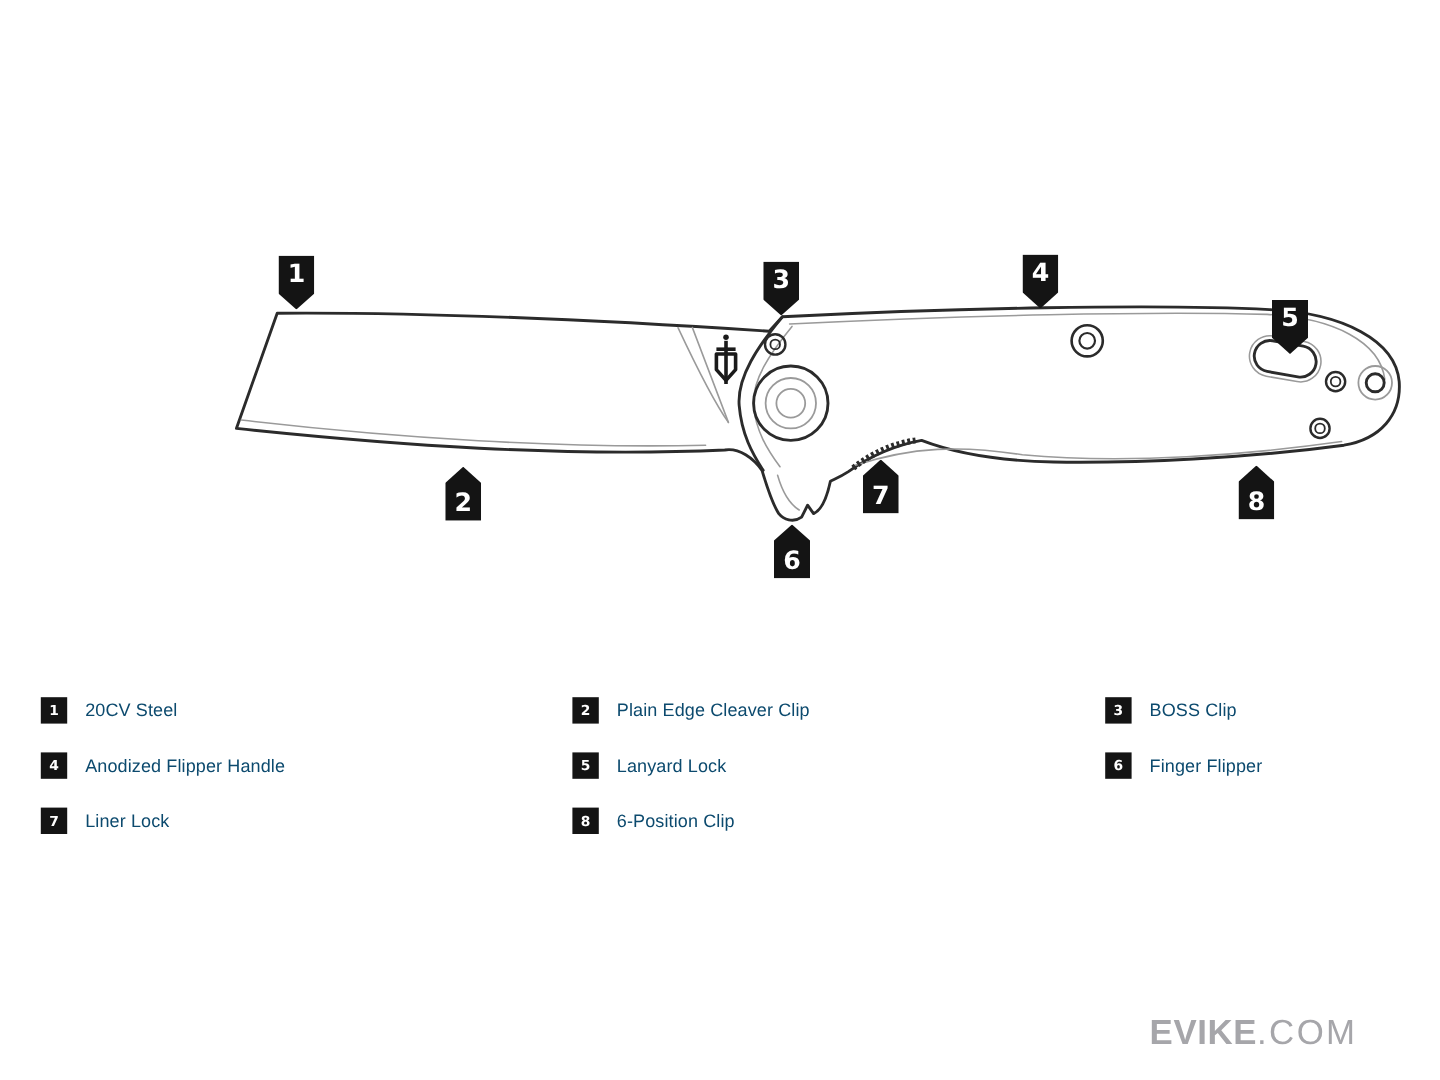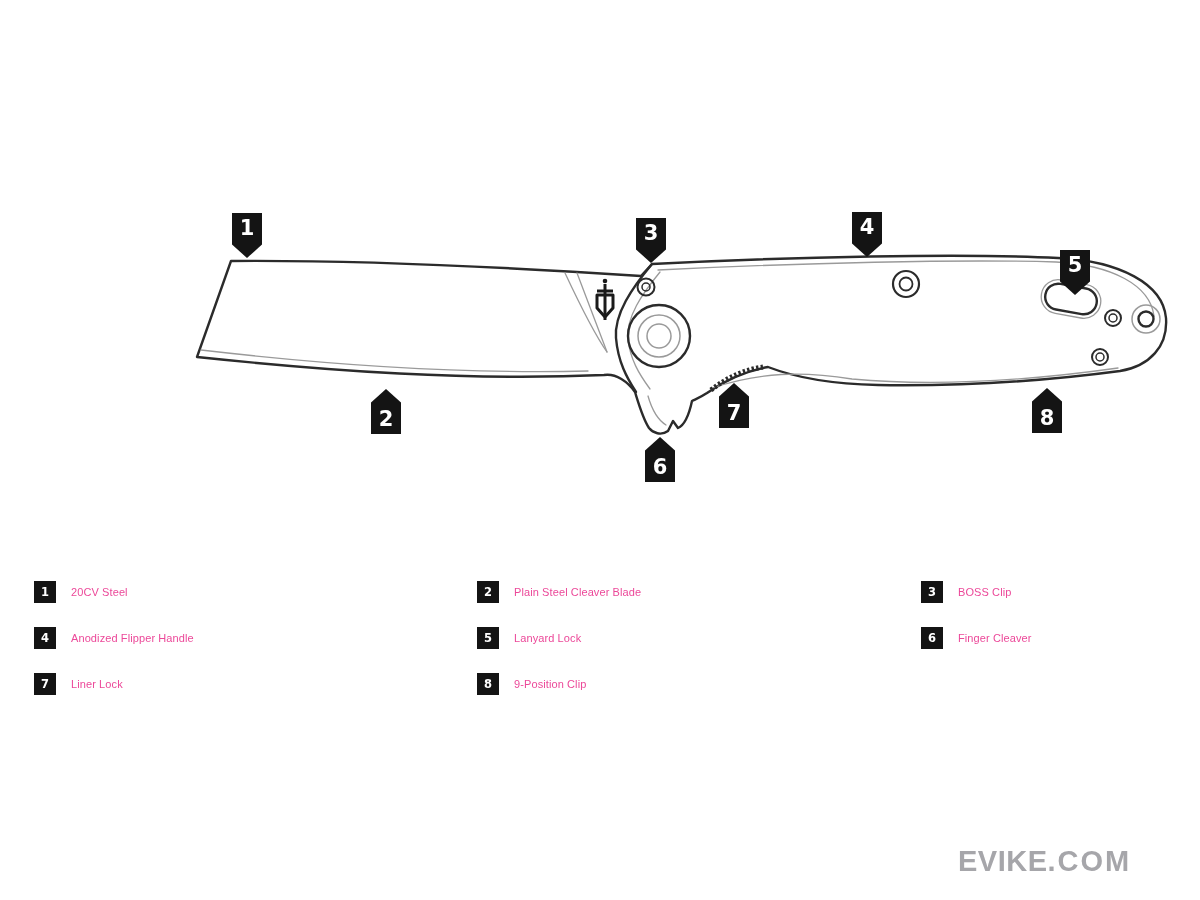--- a/index.html
+++ b/index.html
@@ -19,27 +19,27 @@
   .pin.up   { clip-path:polygon(50% 0,100% 30%,100% 100%,0 100%,0 30%);
               align-items:flex-end; padding-bottom:3px; }
 
   
   .legend { position:absolute; left:34px; top:581px; width:1150px;
             display:grid; grid-template-columns:443px 444px 1fr; row-gap:24px; }
   .legend-item { display:flex; align-items:center; gap:15px; height:22px; }
   .badge { flex:0 0 22px; width:22px; height:22px; background:#141414; color:#fff;
            font-family:"DejaVu Sans", sans-serif; font-weight:bold; font-size:11.5px;
            display:flex; align-items:center; justify-content:center; }
-  .legend-label { font-size:11px; color:#ec4899; letter-spacing:.1px; }
+  .legend-label { font-size:15px; color:#0c4a6e; letter-spacing:.1px; }
 
   
   .watermark { position:absolute; left:958px; top:845px; font-size:29px;
                color:#a6a6aa; white-space:nowrap; }
   .watermark .brand  { font-weight:bold; letter-spacing:.5px;margin-top:24px; }
-  .watermark .suffix { font-weight:700; letter-spacing:2px; }
+  .watermark .suffix { font-weight:400; letter-spacing:2px; }
 </style>
 </head>
 <body>
 
 <div class="stage">
 
   <svg class="knife-svg" viewBox="0 0 1200 900">
 
     <g fill="#ffffff" stroke="#2b2b2b" stroke-width="2.4" stroke-linejoin="round" stroke-linecap="round">
       <path d="M231,261
@@ -136,45 +136,45 @@
     <span>8</span>
   </div>
 
   <div class="legend">
     <div class="legend-item">
       <span class="badge">1</span>
       <span class="legend-label">20CV Steel</span>
     </div>
     <div class="legend-item">
       <span class="badge">2</span>
-      <span class="legend-label">Plain Steel Cleaver Blade</span>
+      <span class="legend-label">Plain Edge Cleaver Clip</span>
     </div>
     <div class="legend-item">
       <span class="badge">3</span>
       <span class="legend-label">BOSS Clip</span>
     </div>
     <div class="legend-item">
       <span class="badge">4</span>
       <span class="legend-label">Anodized Flipper Handle</span>
     </div>
     <div class="legend-item">
       <span class="badge">5</span>
       <span class="legend-label">Lanyard Lock</span>
     </div>
     <div class="legend-item">
       <span class="badge">6</span>
-      <span class="legend-label">Finger Cleaver</span>
+      <span class="legend-label">Finger Flipper</span>
     </div>
     <div class="legend-item">
       <span class="badge">7</span>
       <span class="legend-label">Liner Lock</span>
     </div>
     <div class="legend-item">
       <span class="badge">8</span>
-      <span class="legend-label">9-Position Clip</span>
+      <span class="legend-label">6-Position Clip</span>
     </div>
   </div>
 
   <div class="watermark">
     <span class="brand">EVIKE</span><span class="suffix">.COM</span>
   </div>
 
 </div>
 
 </body></html>

